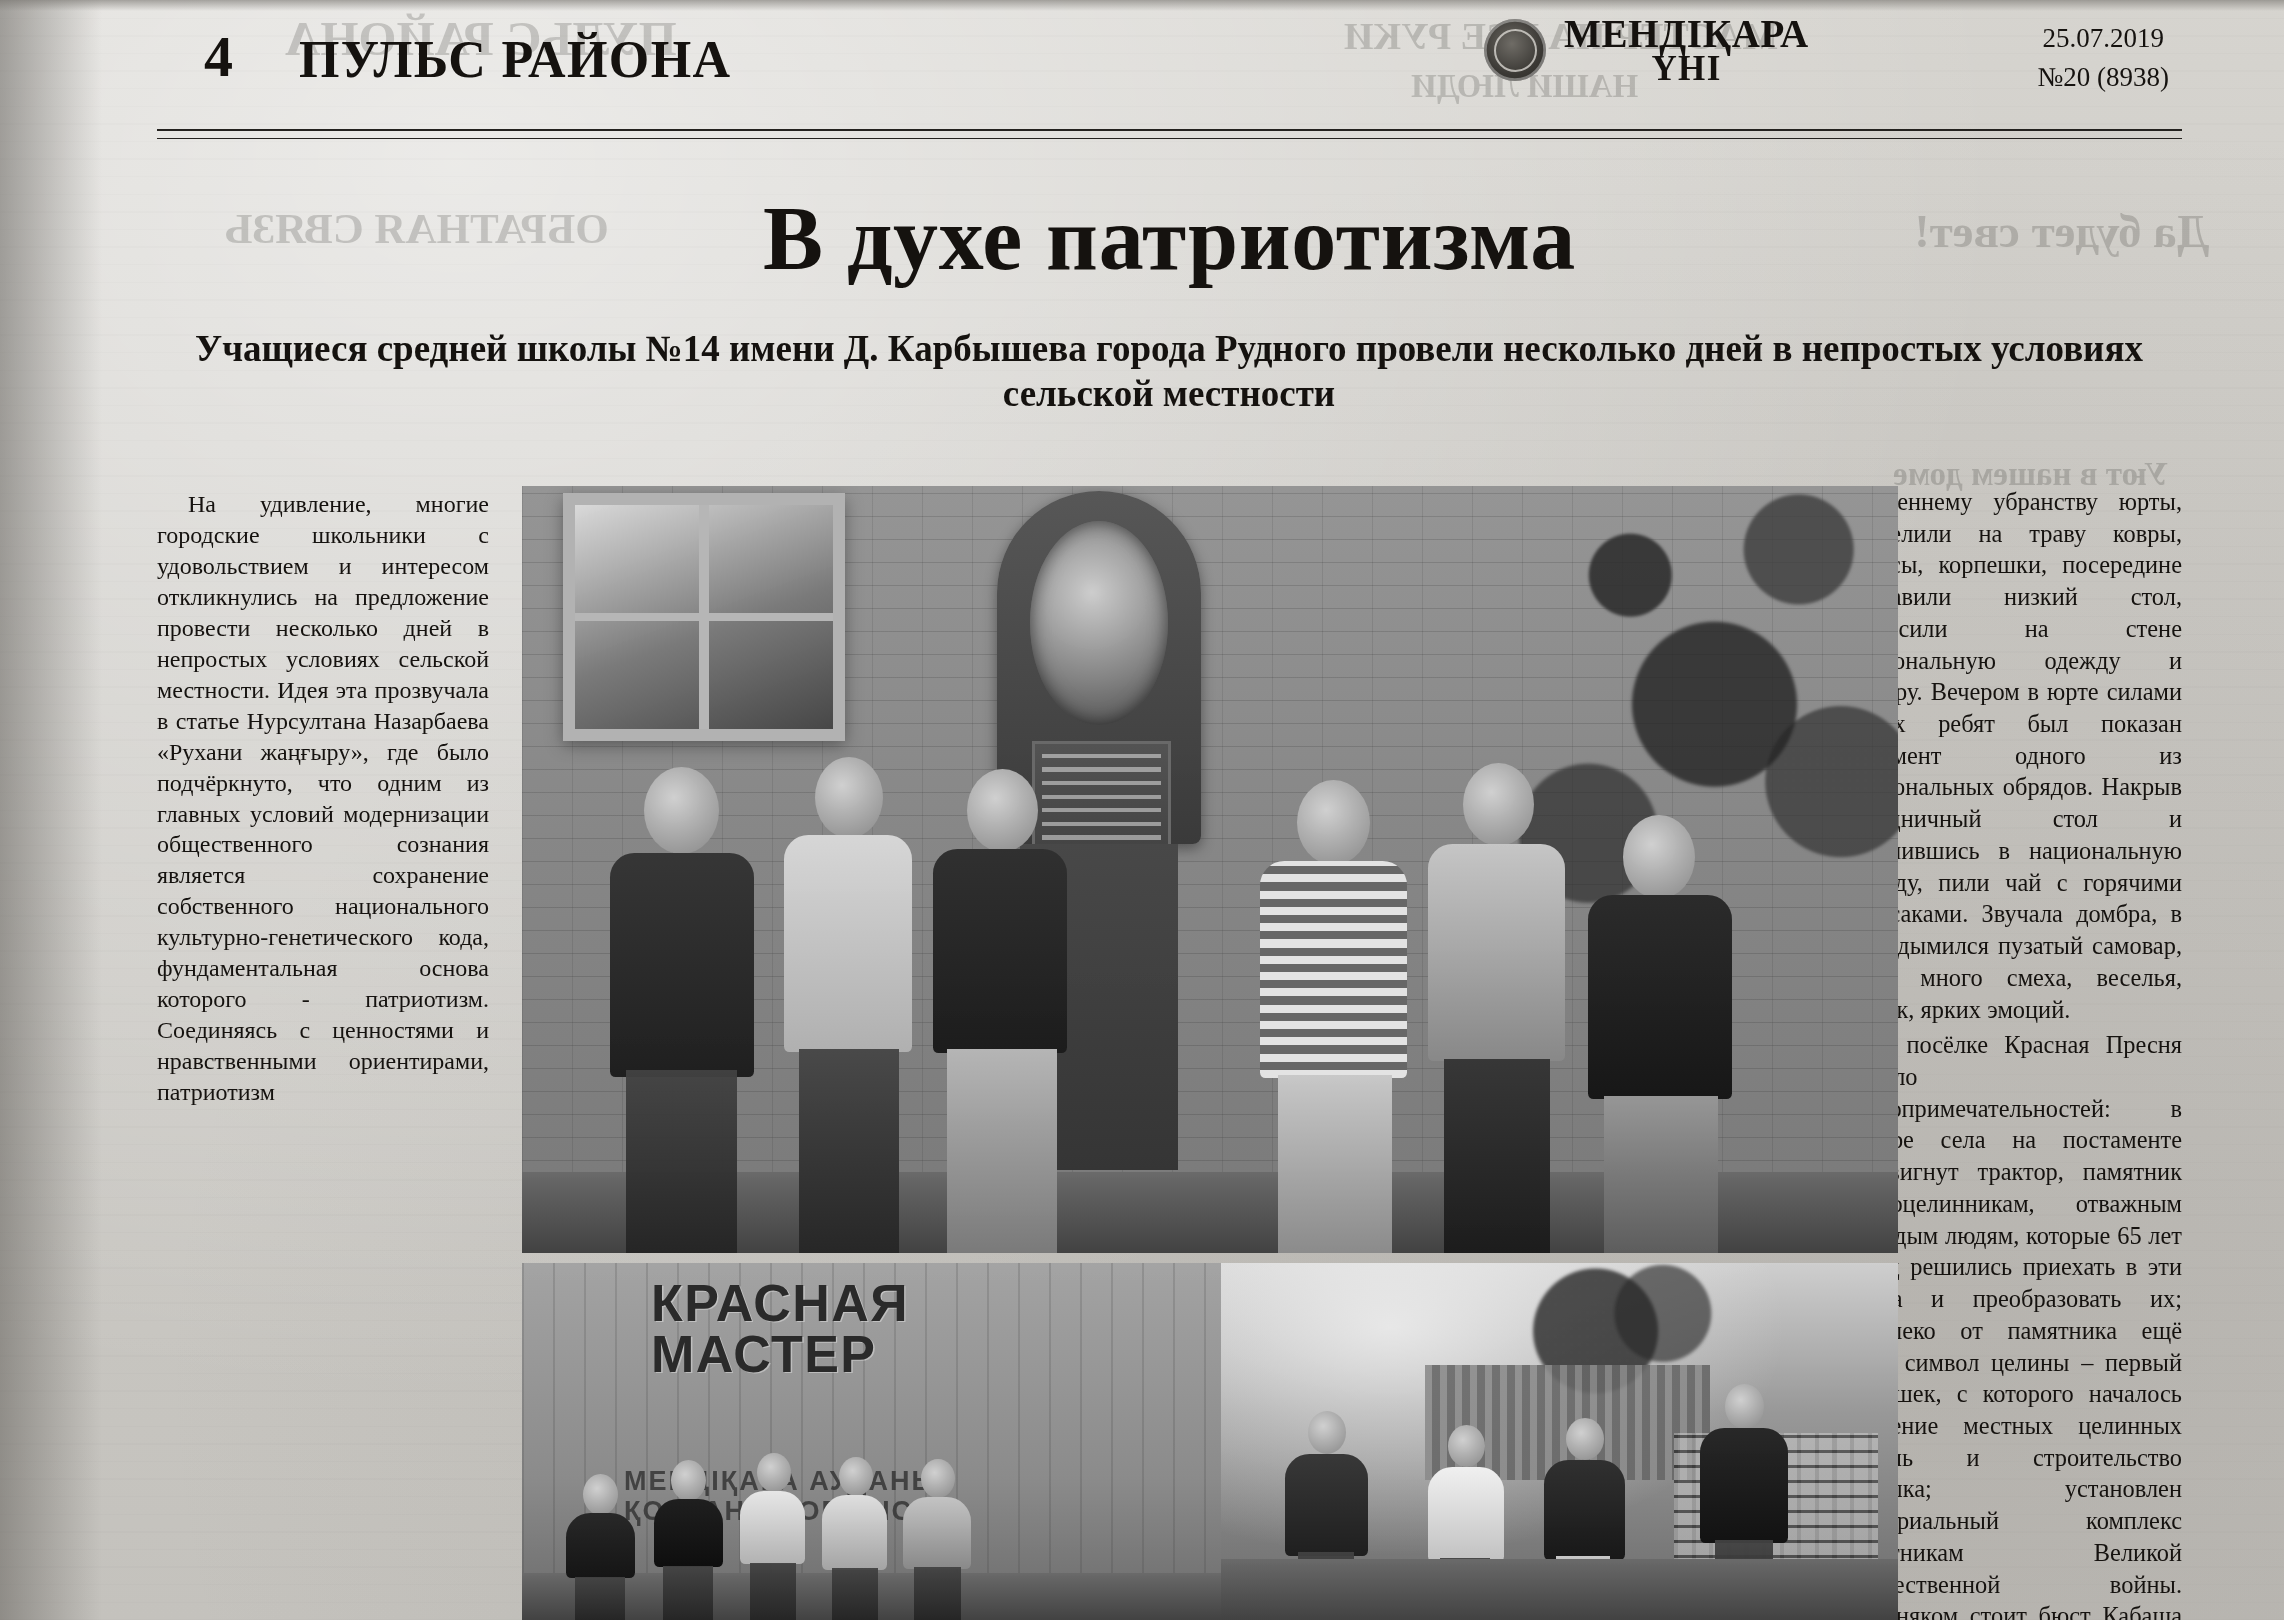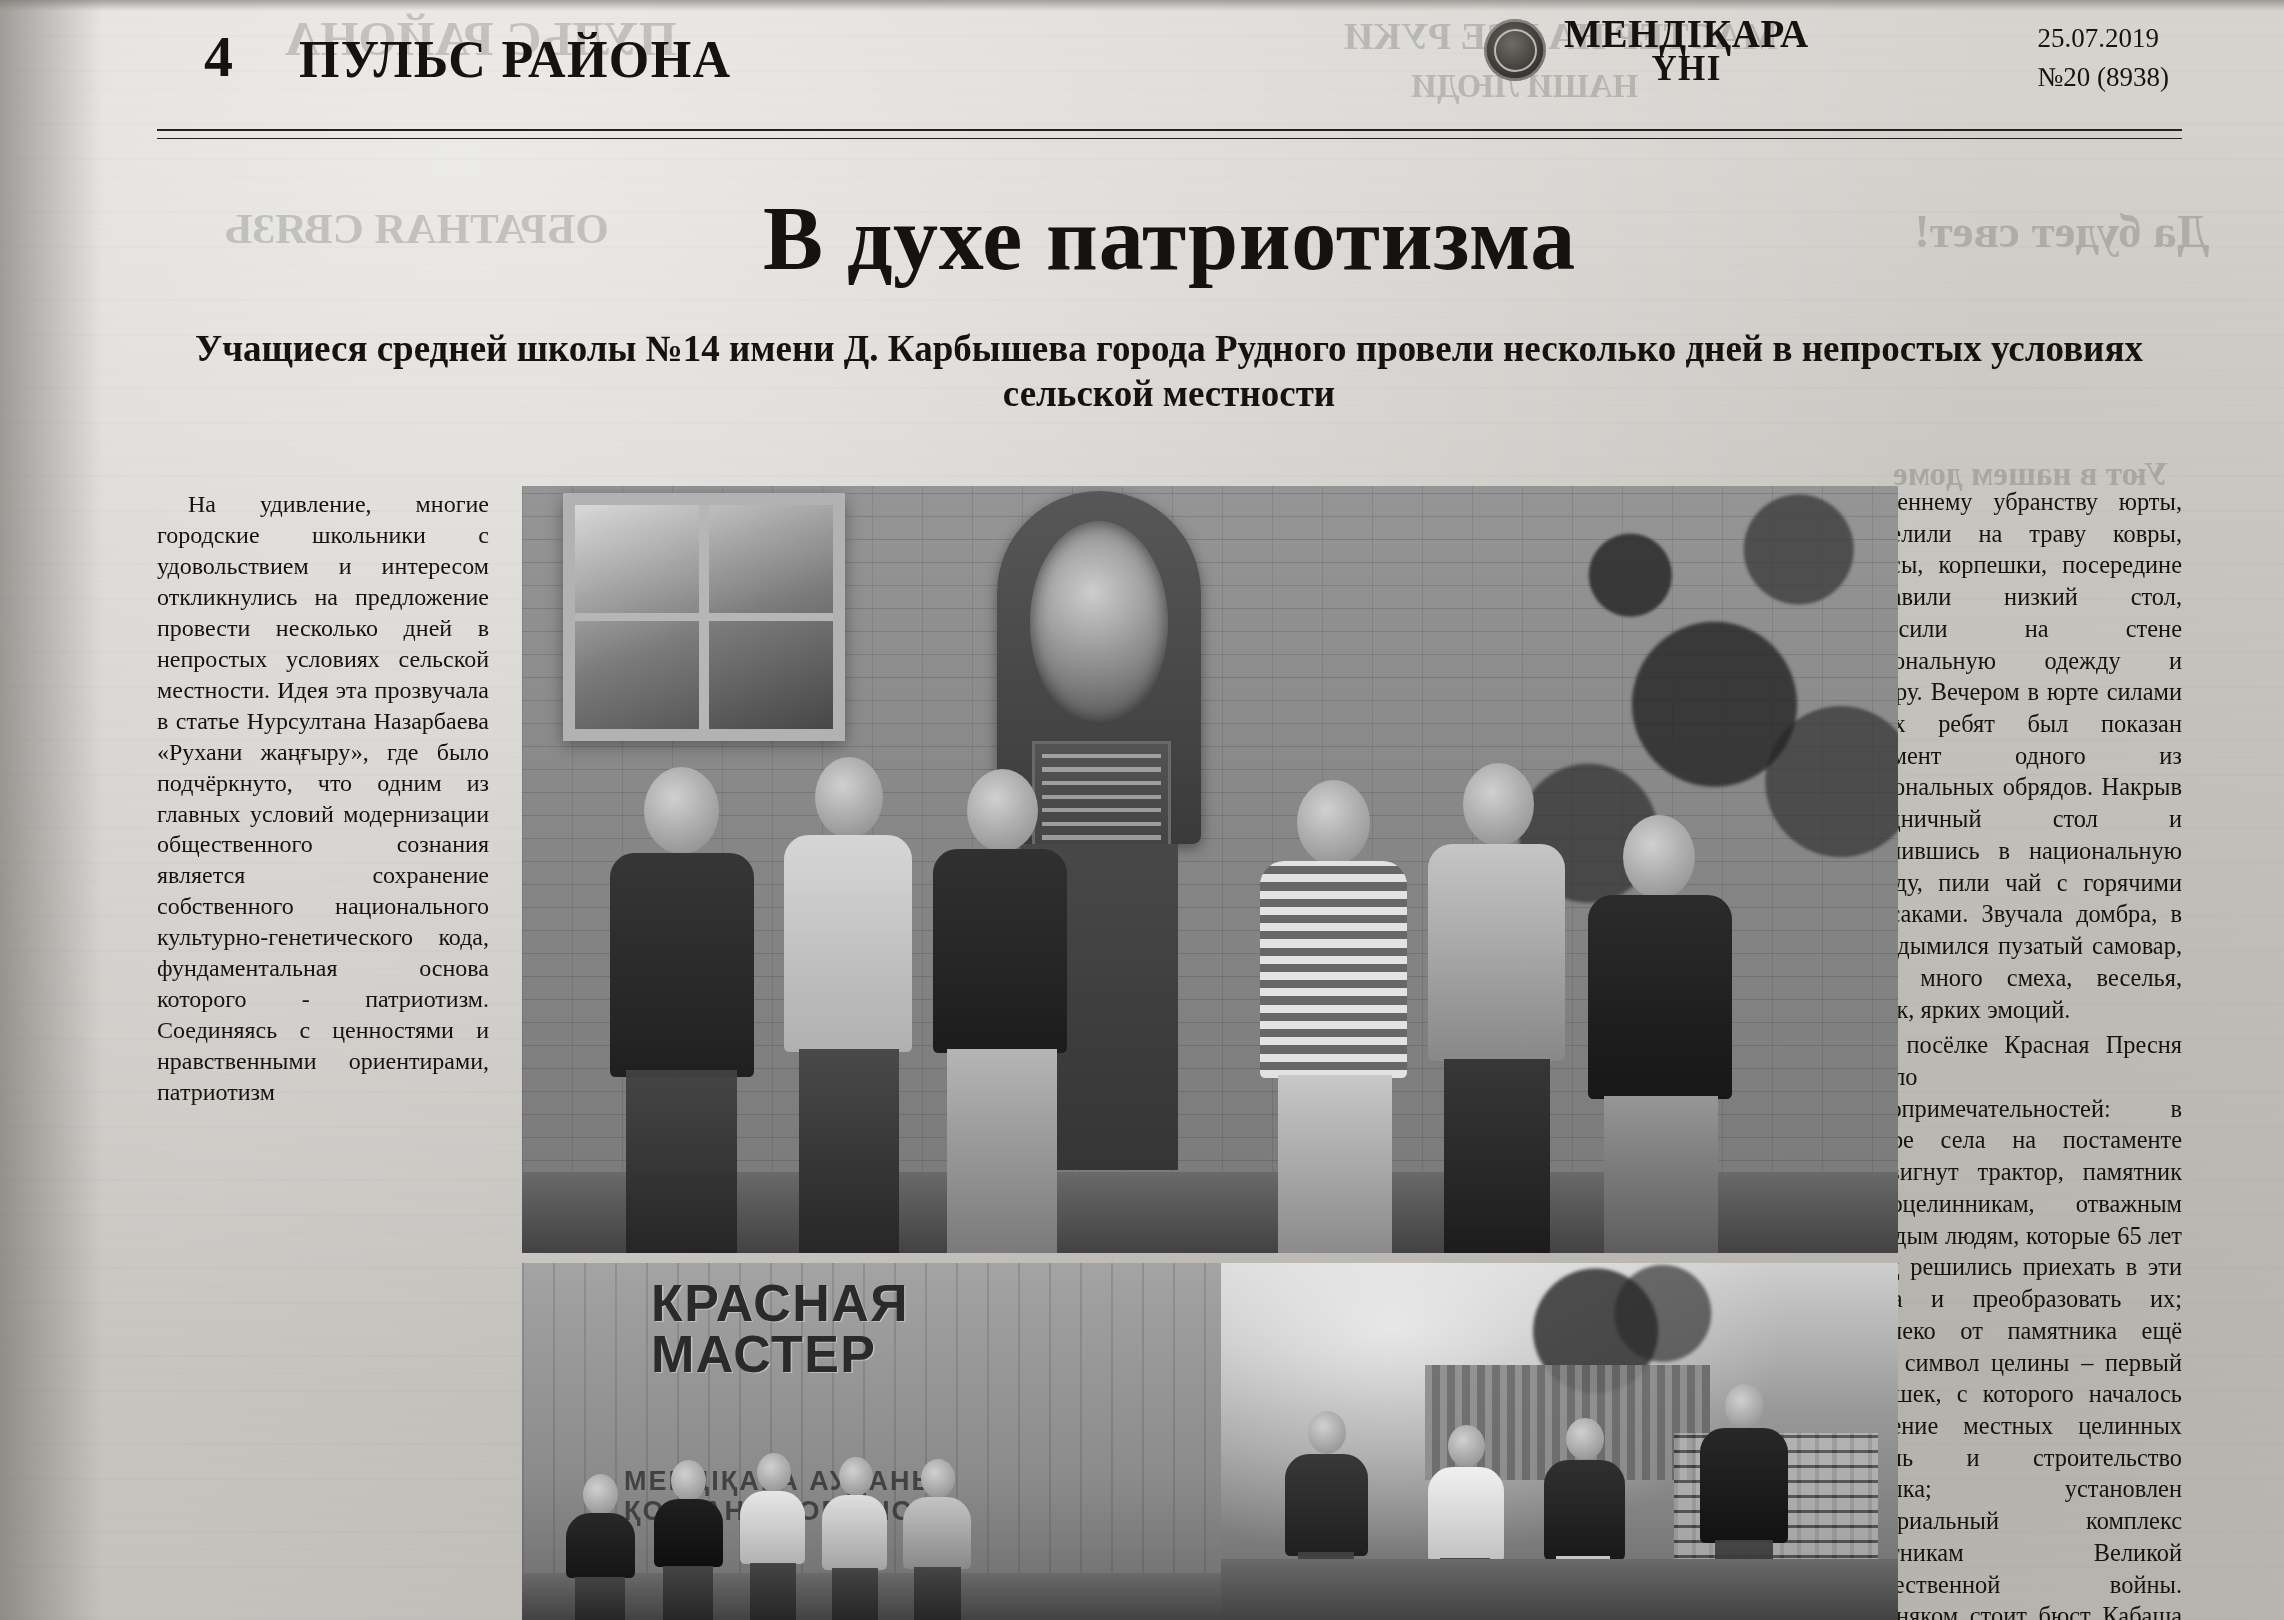--- a/index.html
+++ b/index.html
@@ -97,21 +97,21 @@
     font-family: "Liberation Serif", serif;
   }
   .brand .b2 {
     font-size: 35px;
     font-weight: bold;
     letter-spacing: 1.4px;
   }
   .issue {
     position: absolute;
     right: 115px; top: 19px;
-    text-align: left;
+    text-align: center;
     font-size: 27px;
     line-height: 1.45;
     font-family: "Liberation Serif", serif;
   }
   .rule {
     position: absolute;
     left: 157px; right: 102px;
     border-top: 2.7px solid #24221f;
   }
   .rule.r1 { top: 129px; }

